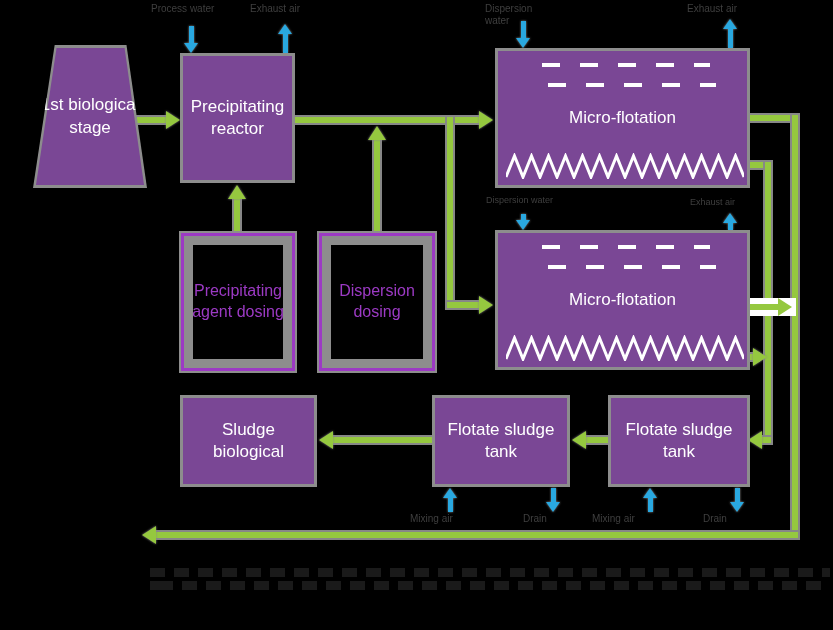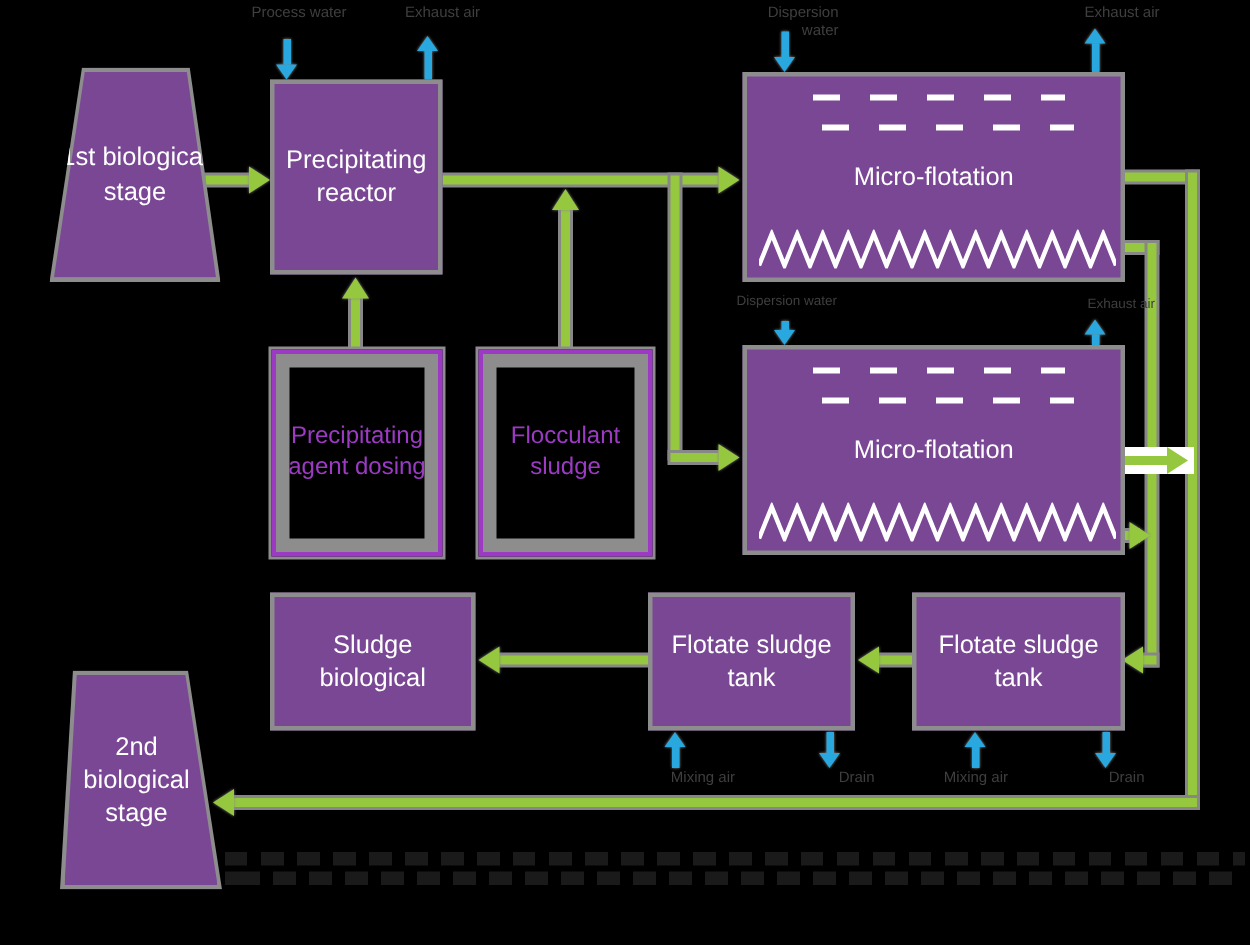--- a/index.html
+++ b/index.html
@@ -29,21 +29,21 @@
   .garr.l{border-right:14px solid #95c83f;border-top:9px solid transparent;border-bottom:9px solid transparent;}
   .garr.u{border-bottom:14px solid #95c83f;border-left:9px solid transparent;border-right:9px solid transparent;}
   .wstrip{position:absolute;background:#fff;}
   
   .barrow{position:absolute;display:flex;flex-direction:column;align-items:center;
           filter:drop-shadow(0 0 1px #8a8a8a);}
   .barrow .shaft{width:5px;flex:1;background:#29a8e0;}
   .barrow .headd{width:0;height:0;border-top:10px solid #29a8e0;border-left:7px solid transparent;border-right:7px solid transparent;}
   .barrow .headu{width:0;height:0;border-bottom:10px solid #29a8e0;border-left:7px solid transparent;border-right:7px solid transparent;}
   
-  .ulabel{position:absolute;color:#3f3f3f;font-size:10px;line-height:1.15;text-align:right;}
+  .ulabel{position:absolute;color:#3f3f3f;font-size:10px;line-height:1.15;text-align:left;}
   .ulabel.small{font-size:9px;}
   
   .dashrow{position:absolute;height:4px;background:repeating-linear-gradient(90deg,#fff 0 18px,transparent 18px 38px);}
   .zig{position:absolute;}
   
   .cap-row{height:9px;background:repeating-linear-gradient(90deg,#1a1a1a 0 15px,transparent 15px 24px);}
   .cap-row + .cap-row{margin-top:4px;background-position:8px 0;}
 </style>
 </head>
 <body>
@@ -169,38 +169,34 @@
     <svg class="zig" style="left:8px;bottom:6px;" width="238" height="26" viewBox="0 0 238 26">
       <polyline points="0,24 8.5,3 17,24 25.5,3 34,24 42.5,3 51,24 59.5,3 68,24 76.5,3 85,24 93.5,3 102,24 110.5,3 119,24 127.5,3 136,24 144.5,3 153,24 161.5,3 170,24 178.5,3 187,24 195.5,3 204,24 212.5,3 221,24 229.5,3 238,24" fill="none" stroke="#fff" stroke-width="3"></polyline>
     </svg>
   </div>
 
   <div class="obox" style="left:181px;top:233px;width:114px;height:138px;">
     <span style="width:100px;">Precipitating agent dosing</span>
   </div>
 
   <div class="obox" style="left:319px;top:233px;width:116px;height:138px;">
-    <span style="width:90px;">Flocculant sludge</span>
+    <span style="width:90px;">Dispersion dosing</span>
   </div>
 
   <div class="pbox" style="left:180px;top:395px;width:137px;height:92px;">
     <span style="width:110px;">Sludge biological</span>
   </div>
 
   <div class="pbox" style="left:432px;top:395px;width:138px;height:92px;">
     <span style="width:110px;">Flotate sludge tank</span>
   </div>
 
   <div class="pbox" style="left:608px;top:395px;width:142px;height:92px;">
     <span style="width:110px;">Flotate sludge tank</span>
   </div>
 
-  <div class="trap-outer t2" style="left:40px;top:447px;width:108px;height:146px;">
-    <div class="trap-inner t2"></div>
-    <div class="trap-label" style="padding-right:6px;">2nd biological stage</div>
-  </div>
 
   <div class="abs" style="left:150px;top:568px;width:680px;">
     <div class="cap-row"></div>
     <div class="cap-row"></div>
   </div>
 
 </div>
 
 </body></html>

